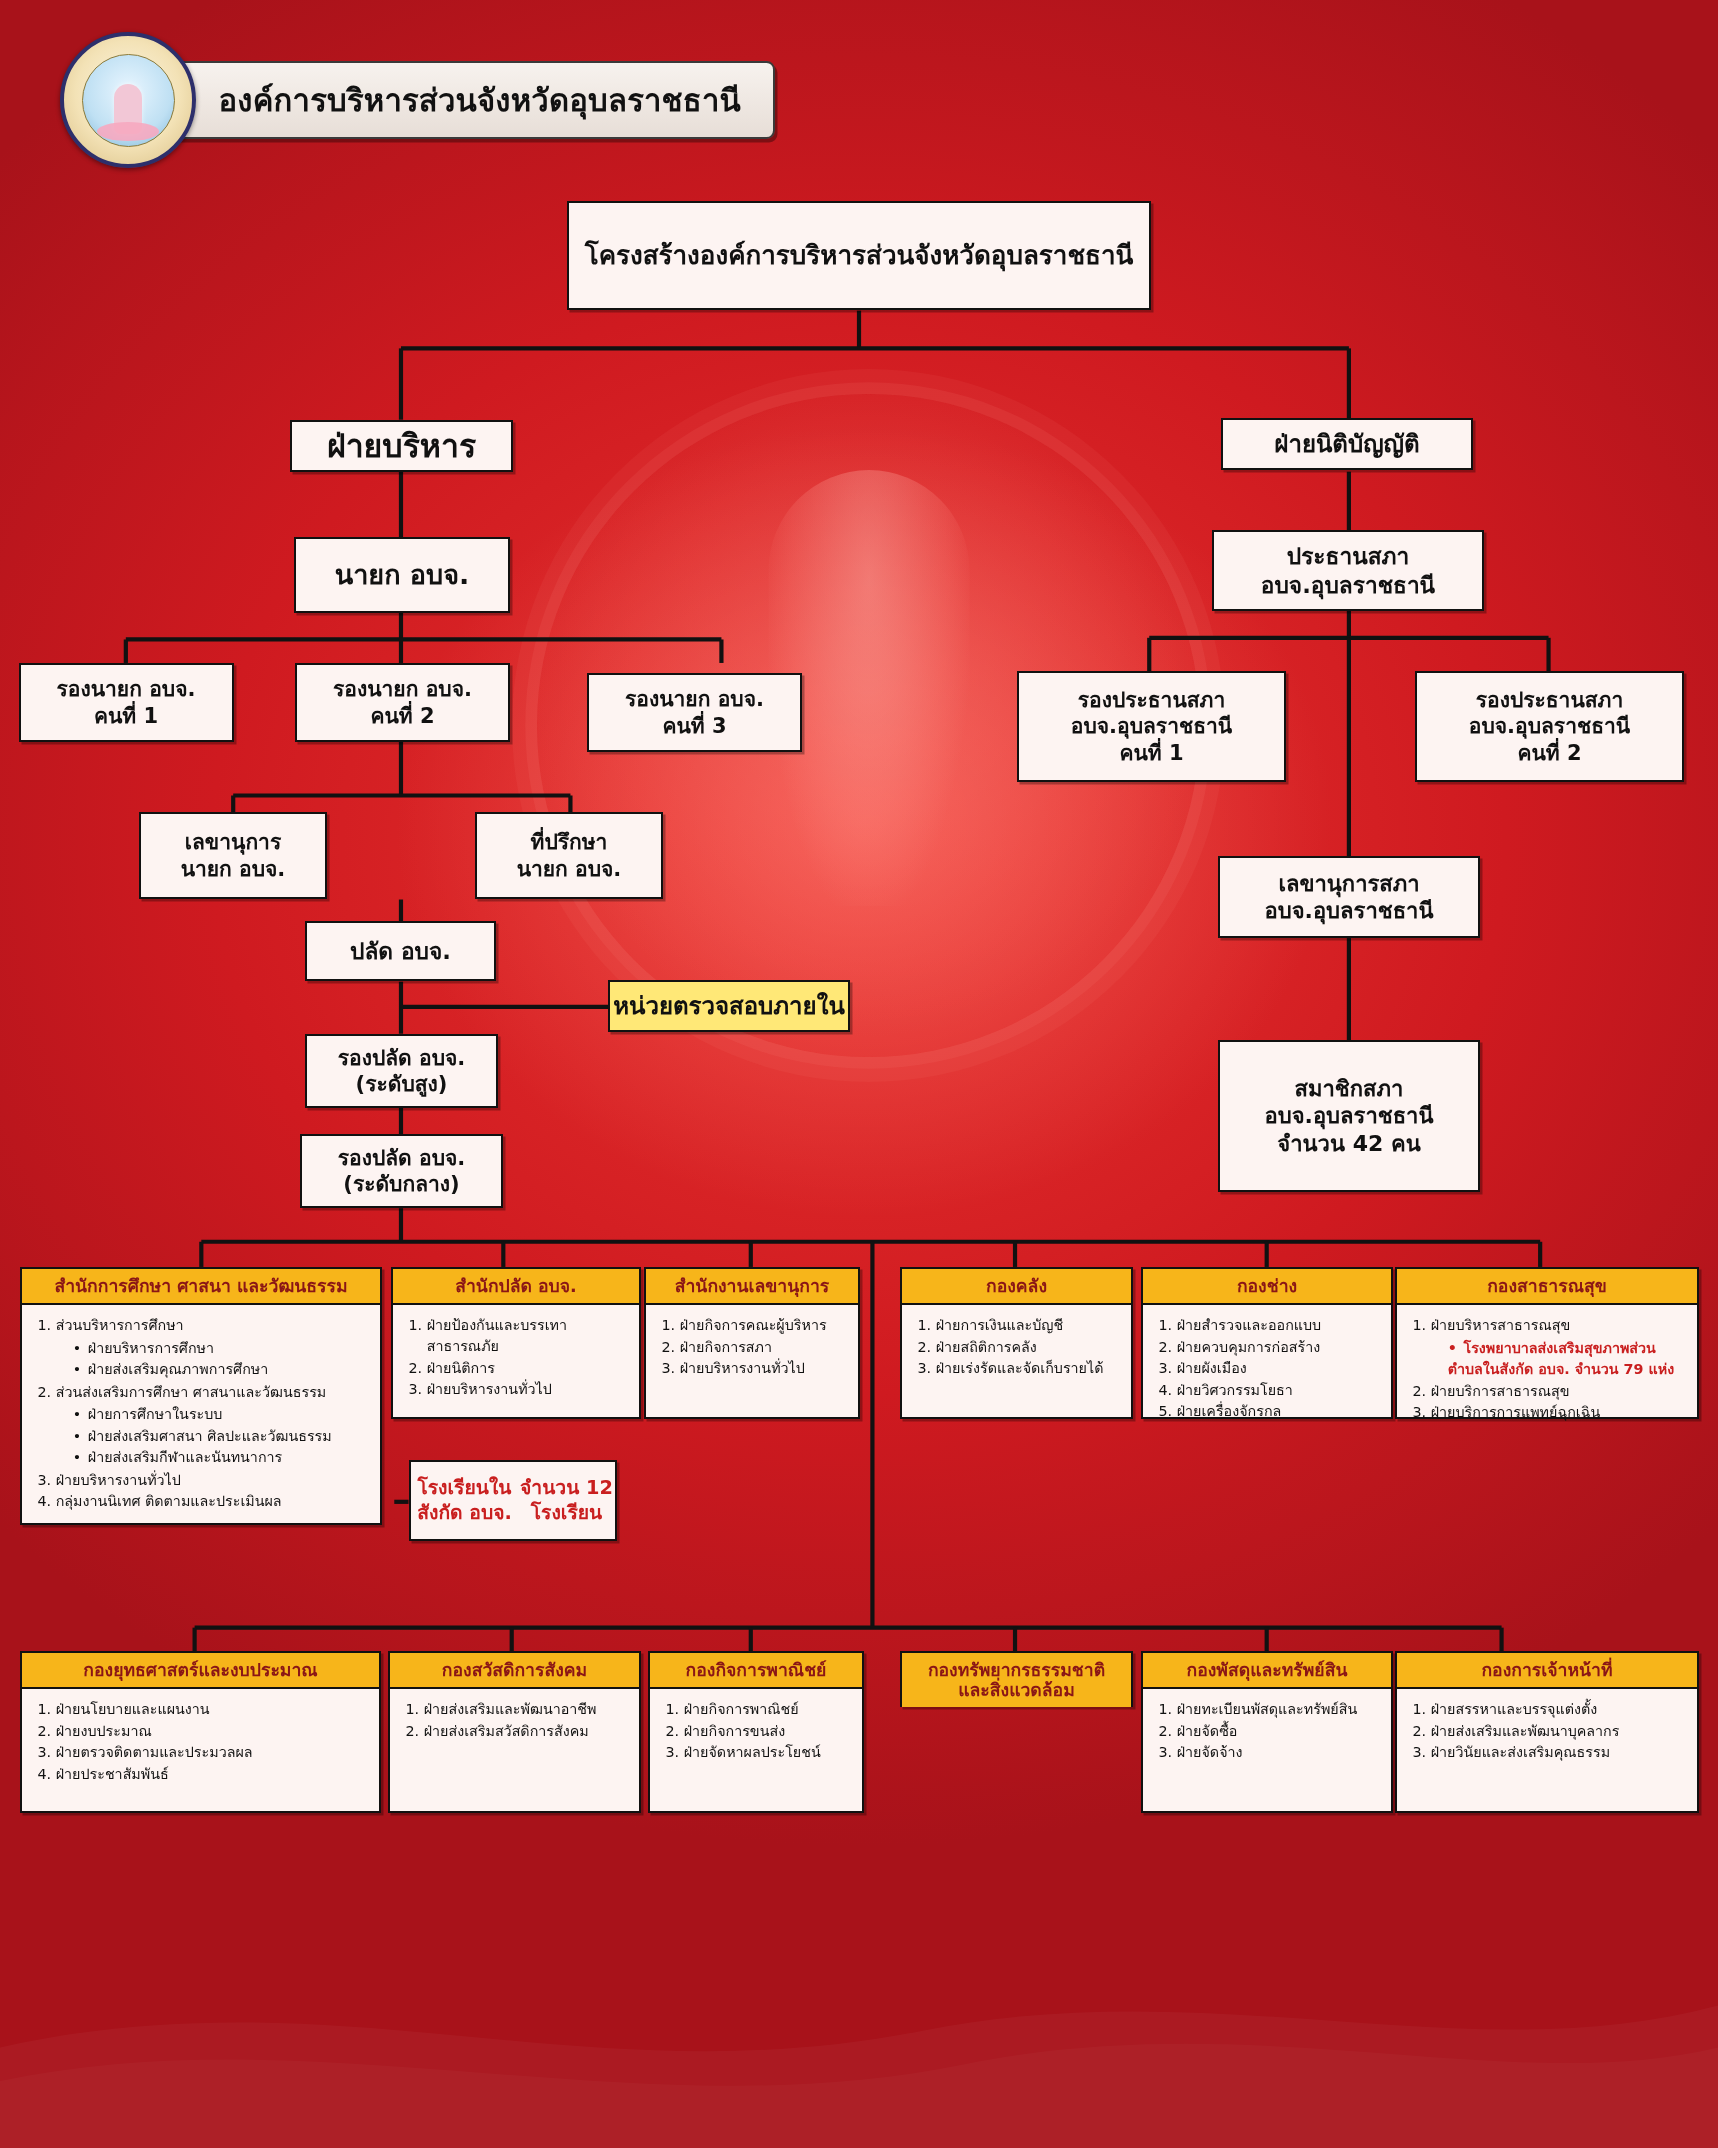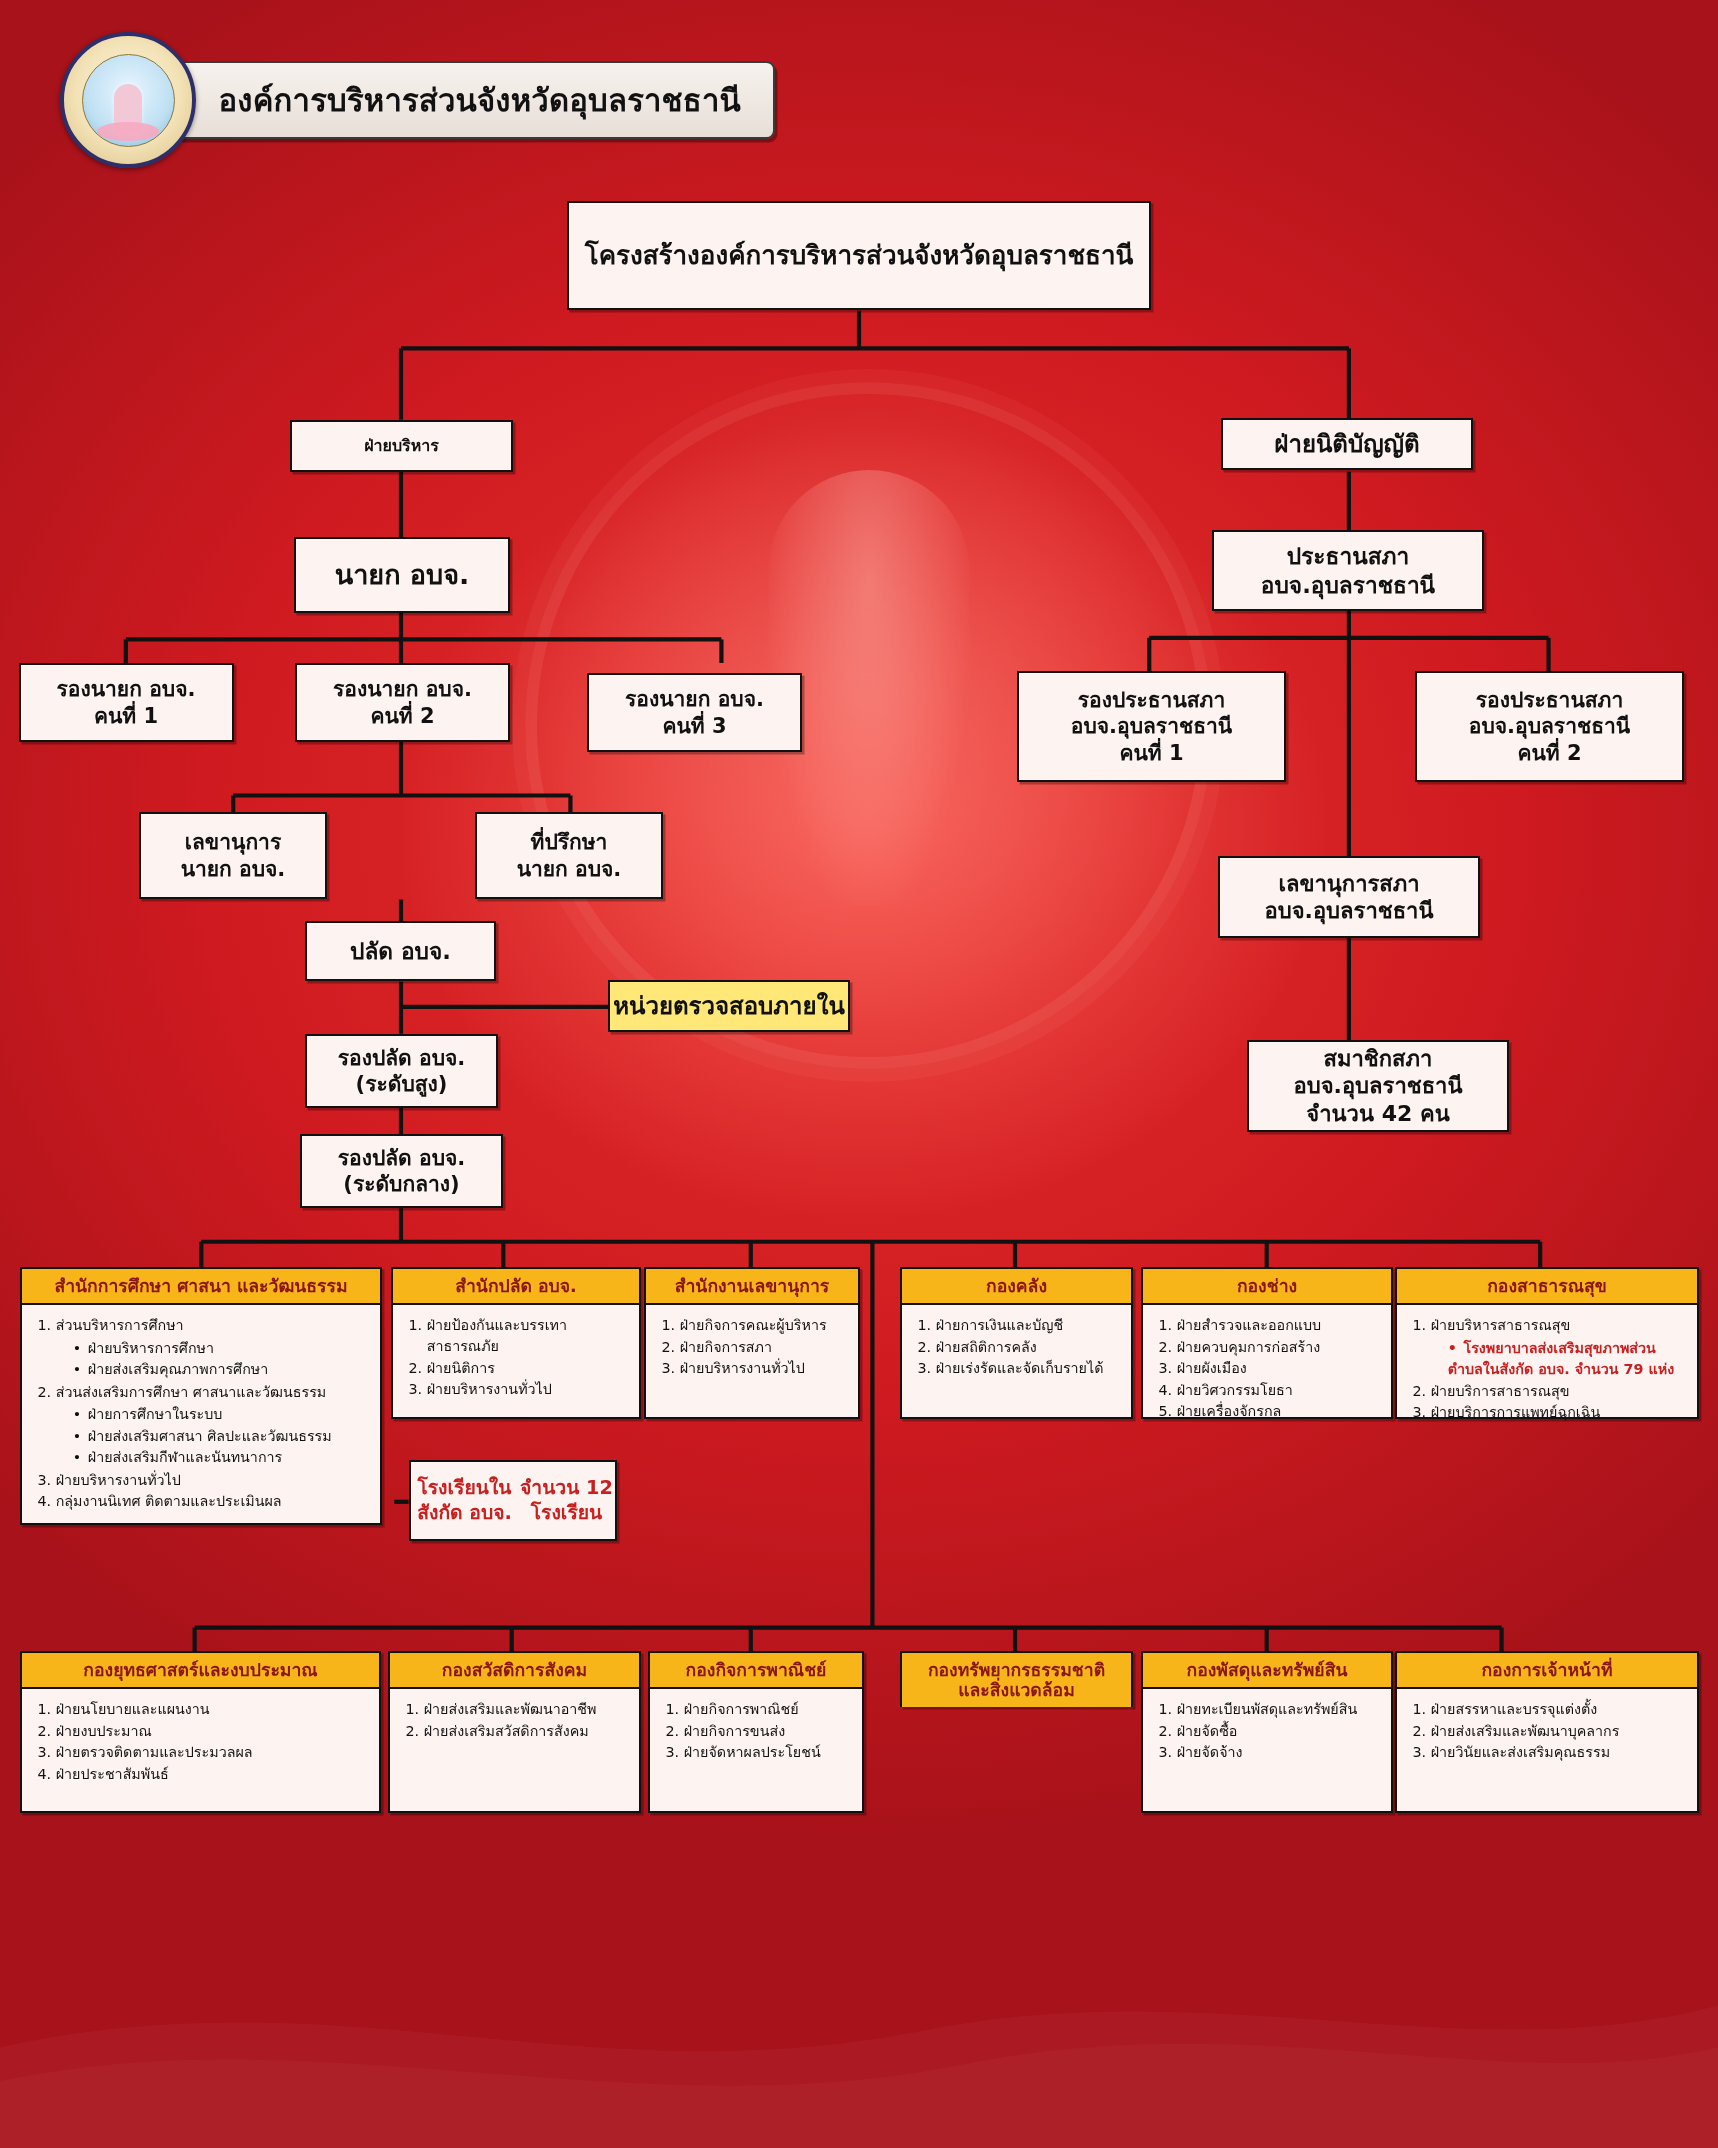--- a/index.html
+++ b/index.html
@@ -167,21 +167,21 @@
   </g>
 </svg>
 
 <div class="canvas">
 
   <div class="box" style="left:567px;top:201px;width:584px;height:109px;font-size:26px;">
     <span>โครงสร้าง</span>
     <span>องค์การบริหารส่วนจังหวัดอุบลราชธานี</span>
   </div>
 
-  <div class="box" style="left:290px;top:420px;width:223px;height:52px;font-size:16px;">ฝ่ายบริหาร</div>
+  <div class="box" style="left:290px;top:420px;width:223px;height:52px;font-size:32px;">ฝ่ายบริหาร</div>
   <div class="box" style="left:1221px;top:418px;width:252px;height:52px;font-size:24px;">ฝ่ายนิติบัญญัติ</div>
 
   <div class="box" style="left:294px;top:537px;width:216px;height:76px;font-size:27px;">นายก อบจ.</div>
 
   <div class="box" style="left:18.5px;top:663px;width:215px;height:79px;font-size:21px;flex-direction:column;">
     <span>รองนายก อบจ.</span>
     <span>คนที่ 1</span>
   </div>
   <div class="box" style="left:295px;top:663px;width:215px;height:79px;font-size:21px;flex-direction:column;">
     <span>รองนายก อบจ.</span>
@@ -225,21 +225,21 @@
   </div>
   <div class="box" style="left:1415px;top:671px;width:269px;height:111px;font-size:21px;flex-direction:column;">
     <span>รองประธานสภา</span>
     <span>อบจ.อุบลราชธานี</span>
     <span>คนที่ 2</span>
   </div>
   <div class="box" style="left:1218px;top:856px;width:262px;height:82px;font-size:22px;flex-direction:column;">
     <span>เลขานุการสภา</span>
     <span>อบจ.อุบลราชธานี</span>
   </div>
-  <div class="box" style="left:1247px;top:1040px;width:262px;height:92px;font-size:22px;flex-direction:column;">
+  <div class="box" style="left:1218px;top:1040px;width:262px;height:152px;font-size:22px;flex-direction:column;">
     <span>สมาชิกสภา</span>
     <span>อบจ.อุบลราชธานี</span>
     <span>จำนวน 42 คน</span>
   </div>
 
   <div class="box schools" style="left:409px;top:1460px;width:208px;height:81px;font-size:19.3px;flex-direction:row;">
     <span>โรงเรียนในสังกัด อบจ.</span>
     <span>จำนวน 12 โรงเรียน</span>
   </div>
 

